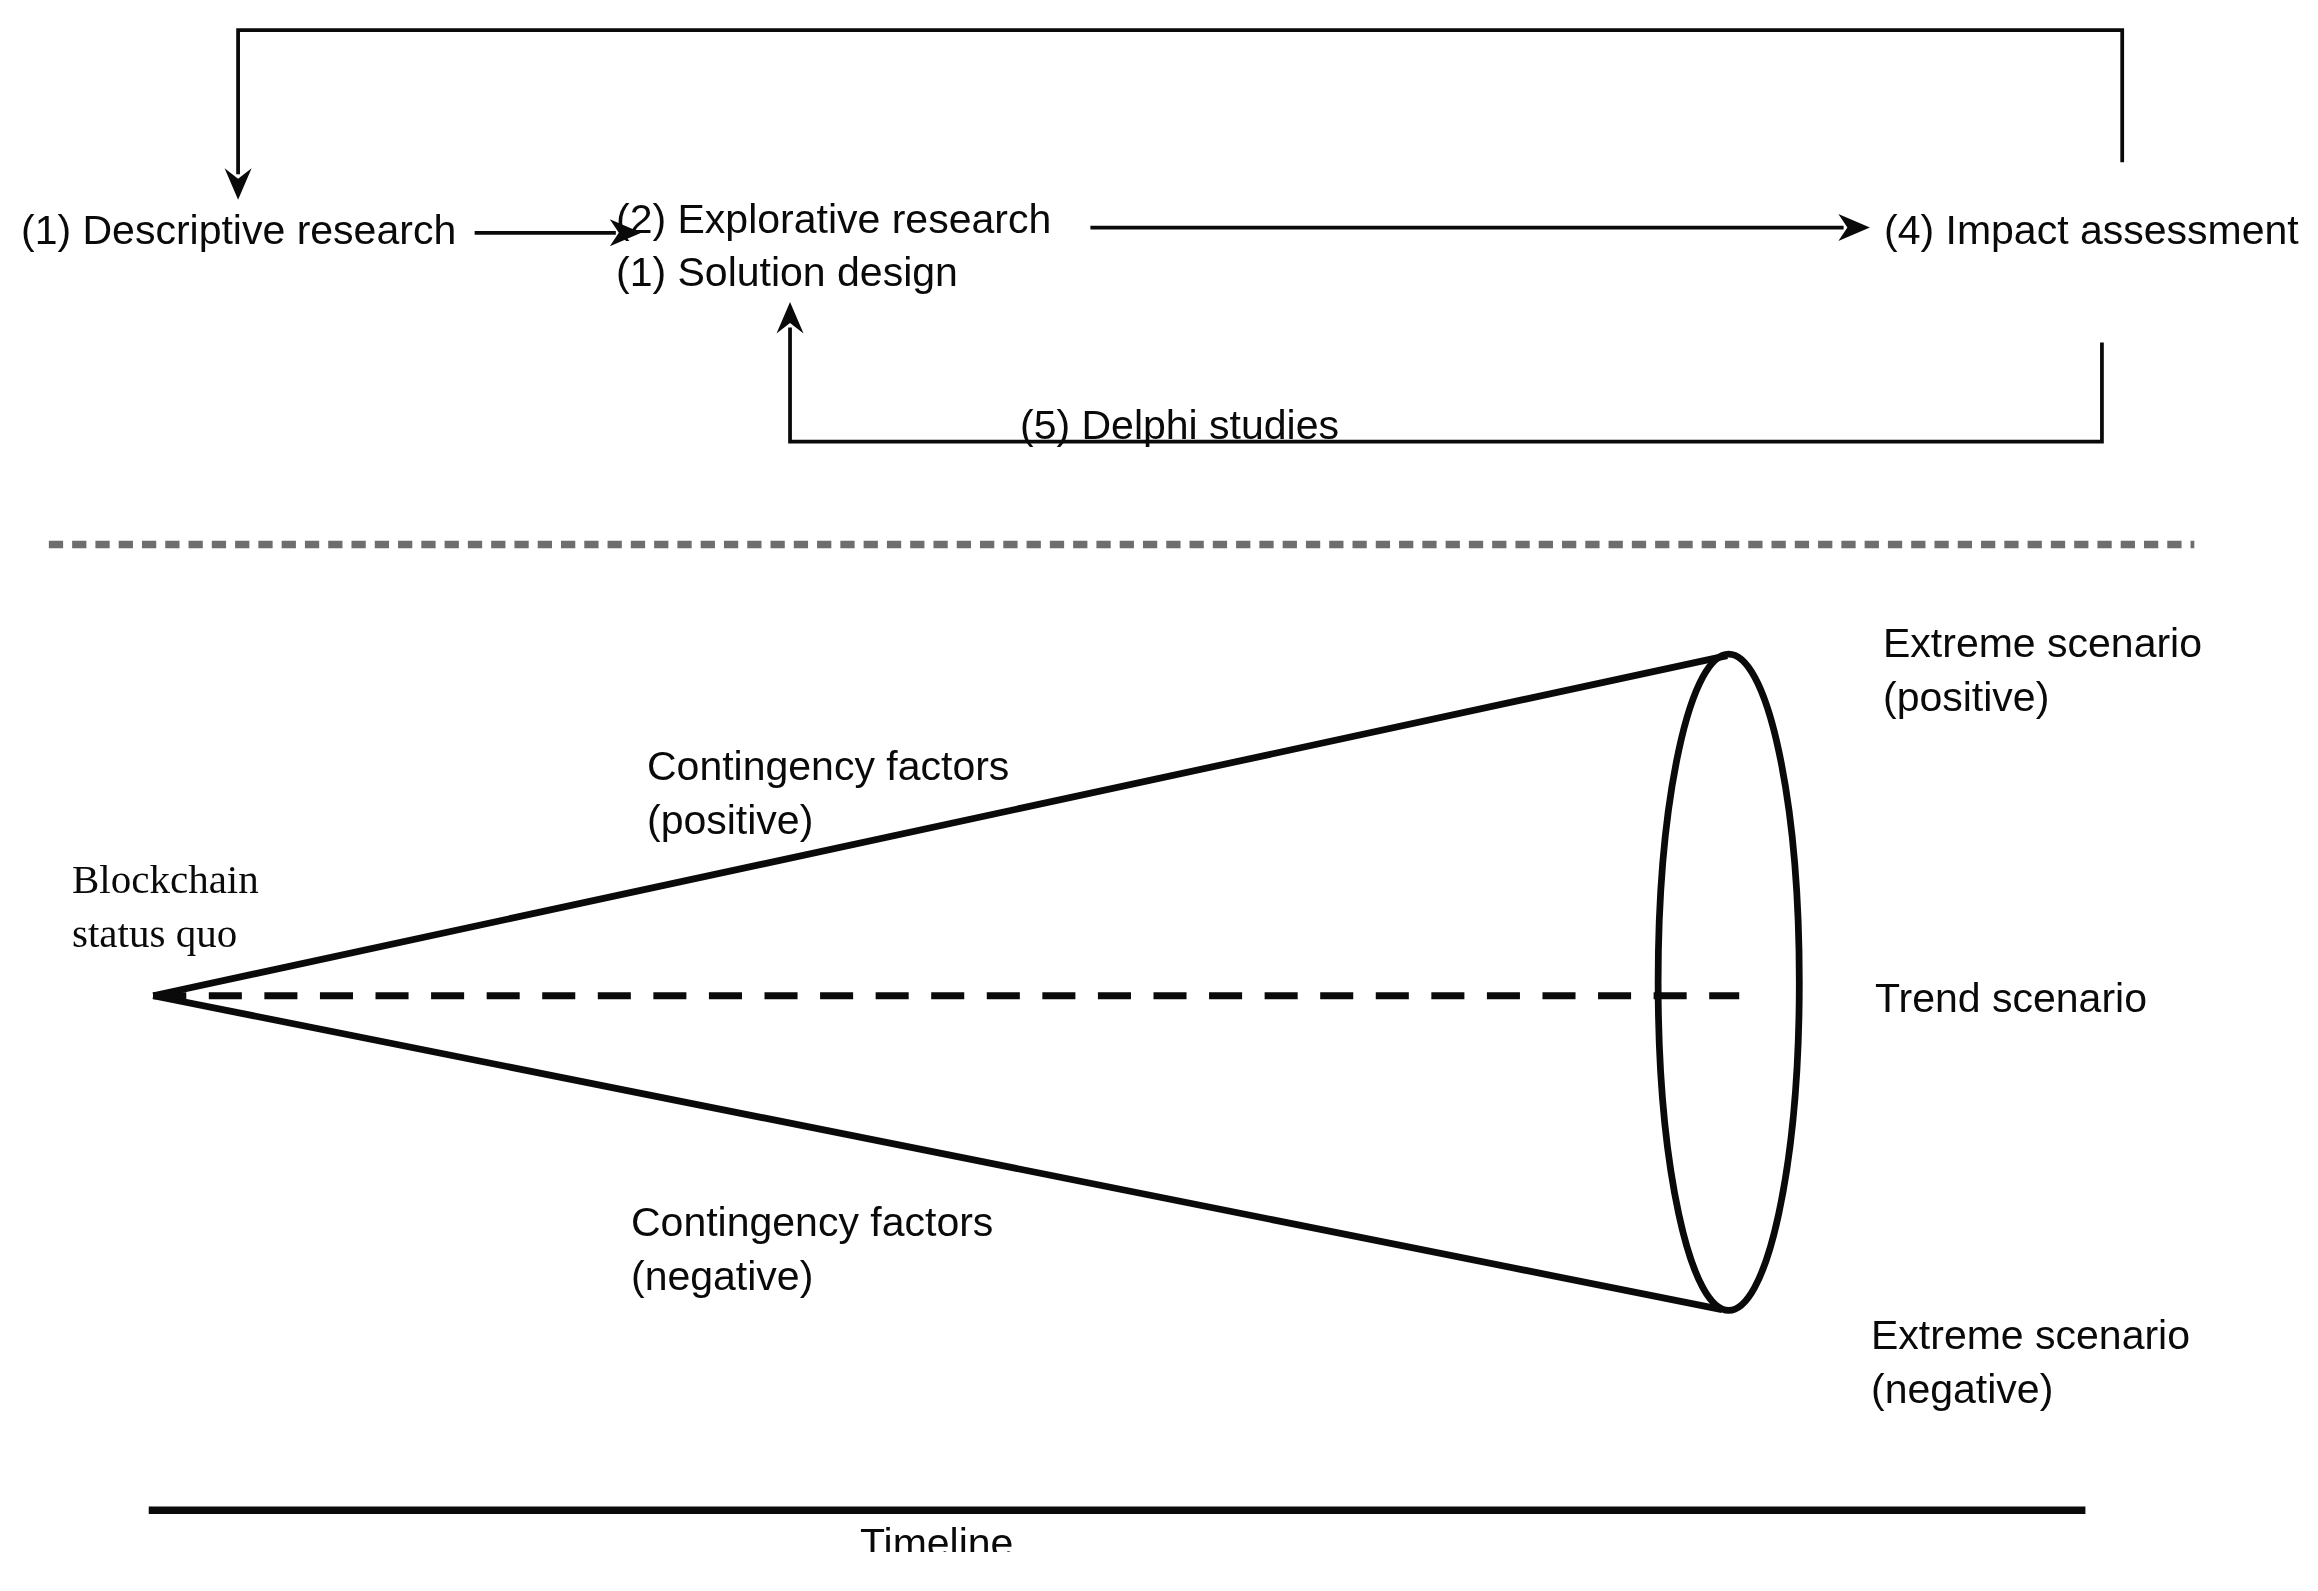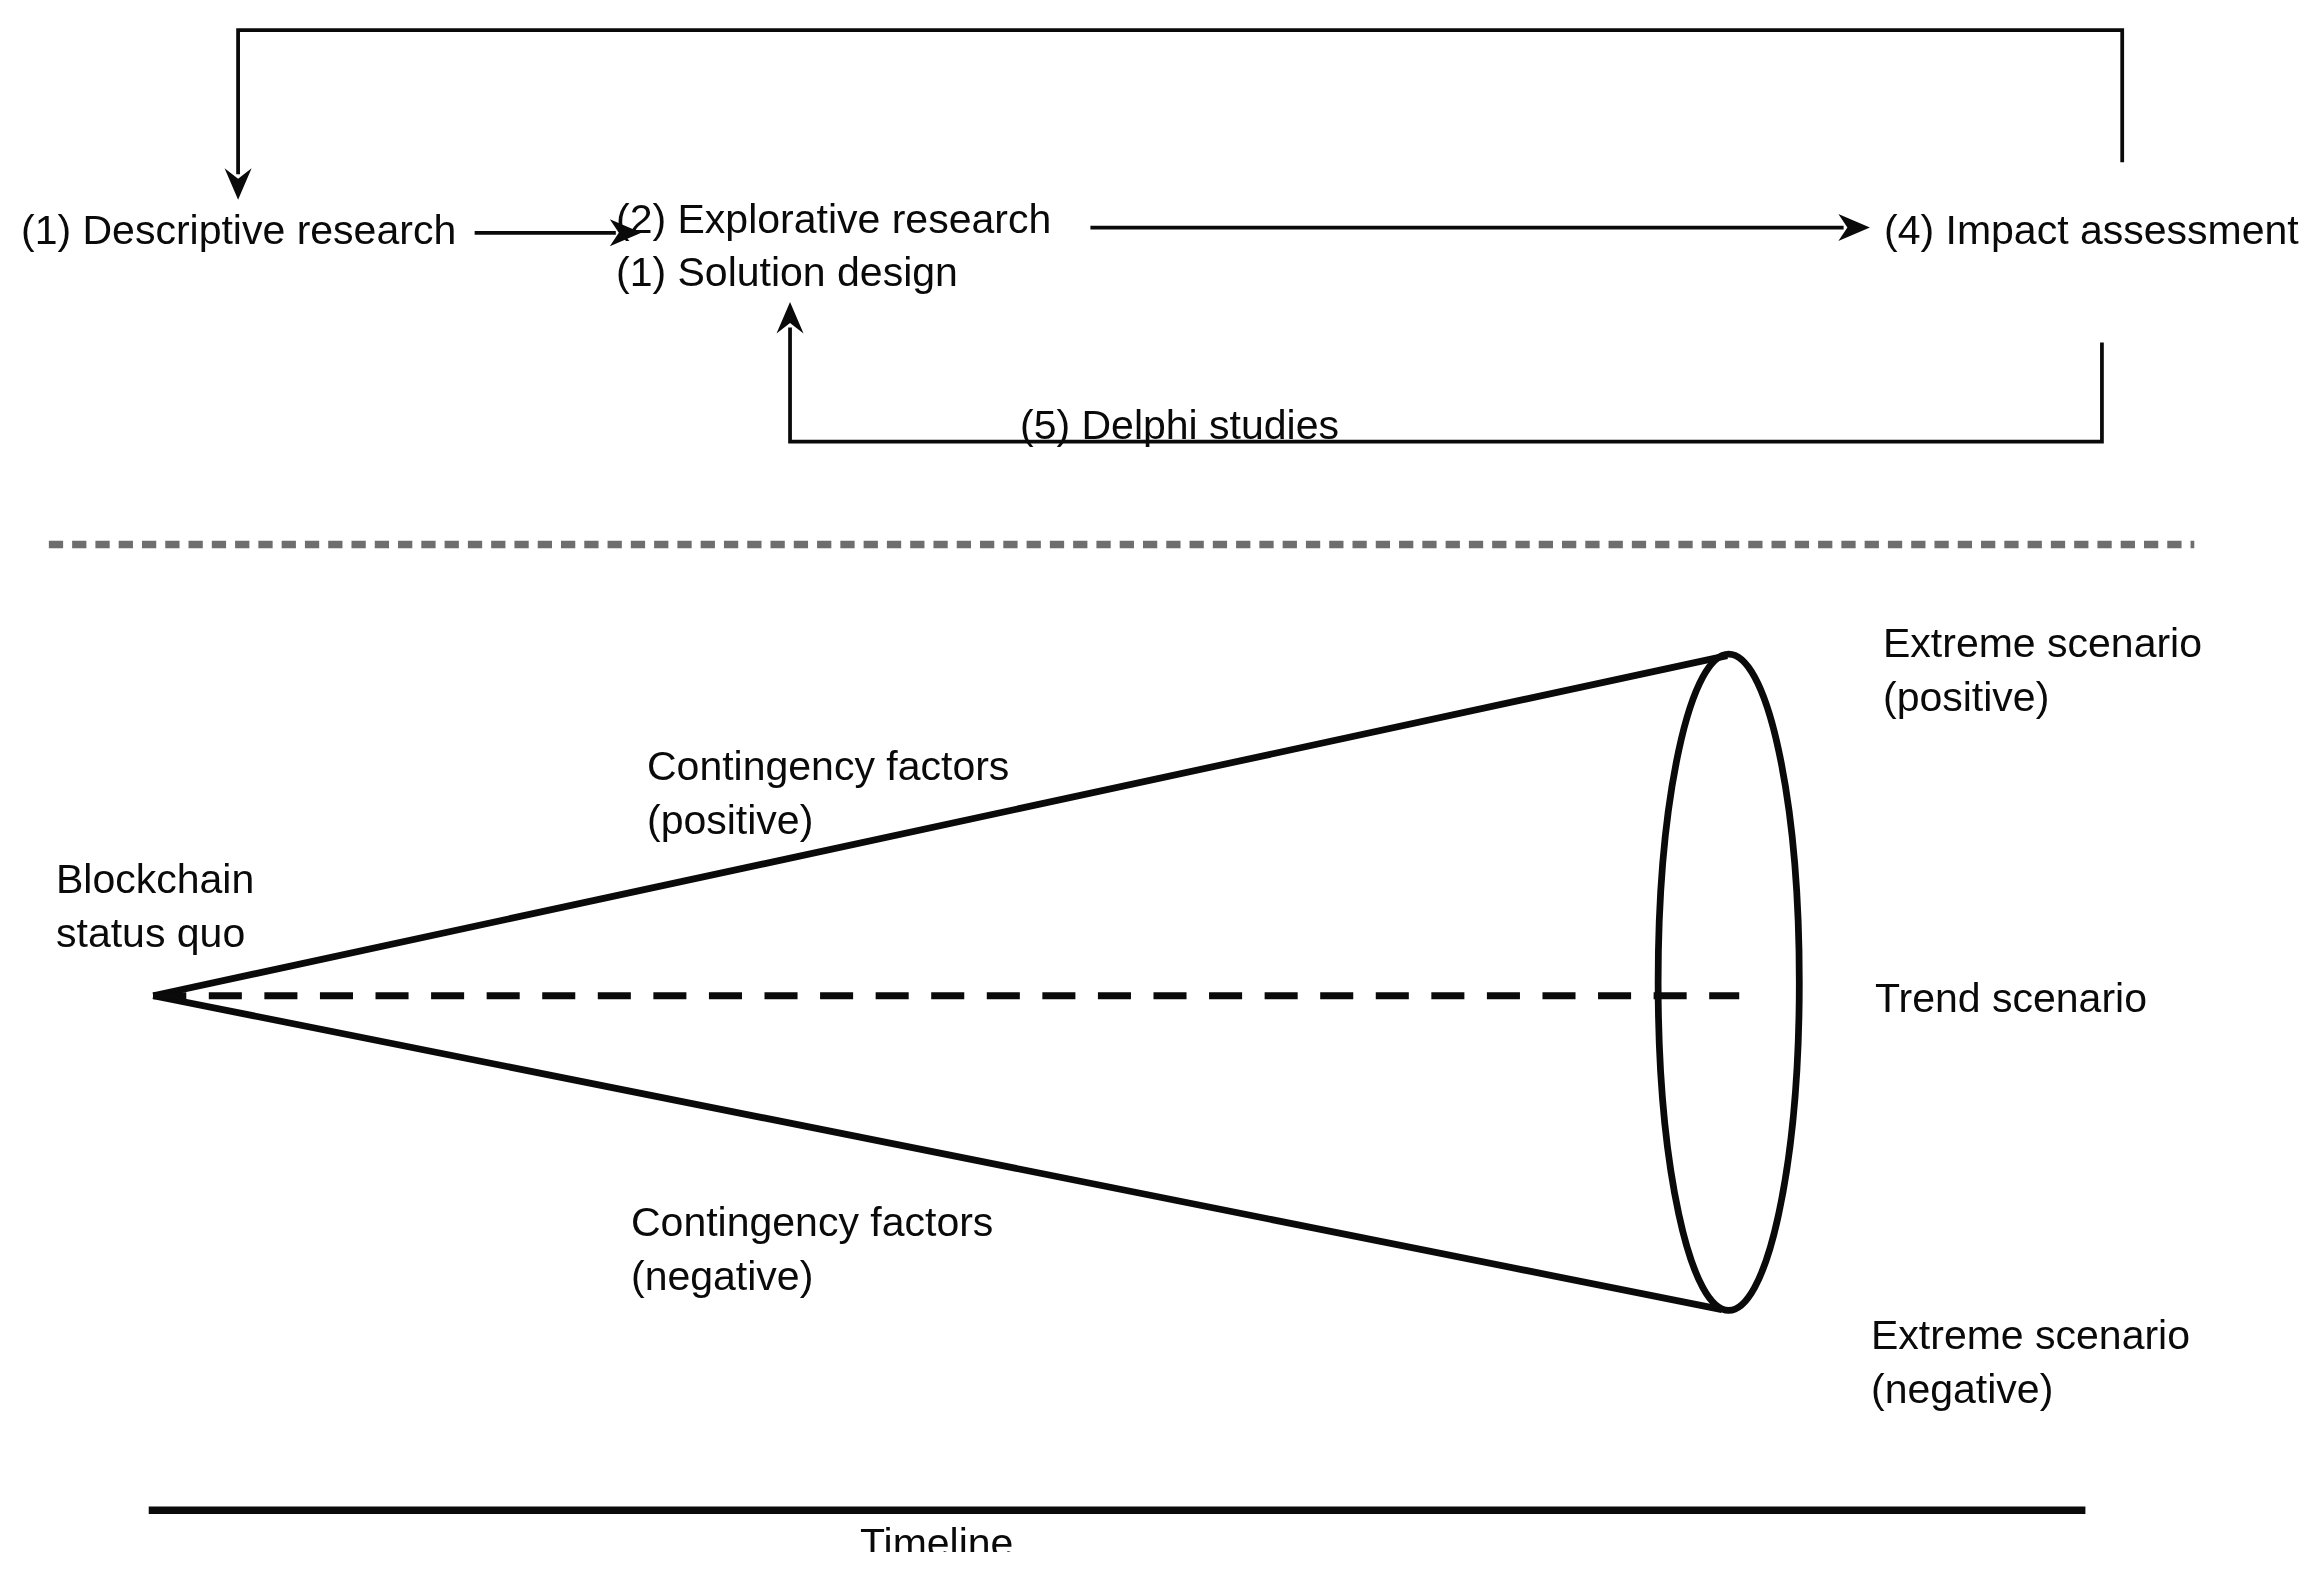--- a/index.html
+++ b/index.html
@@ -61,21 +61,21 @@
 
   <div class="label" style="left:616px; top:193px;">
     <div>(2) Explorative research</div>
     <div>(1) Solution design</div>
   </div>
 
   <div class="label" style="left:1884px; top:204px;">(4) Impact assessment</div>
 
   <div class="label" style="left:1020px; top:367px;margin-top:32px;">(5) Delphi studies</div>
 
-  <div class="label funnel-label" style="left:56px; top:852px;">
+  <div class="label funnel-label" style="left:72px; top:852px;font-family:Liberation Serif, serif;">
     <div>Blockchain</div>
     <div>status quo</div>
   </div>
 
   <div class="label funnel-label" style="left:647px; top:739px;">
     <div>Contingency factors</div>
     <div>(positive)</div>
   </div>
 
   <div class="label funnel-label" style="left:631px; top:1195px;">

